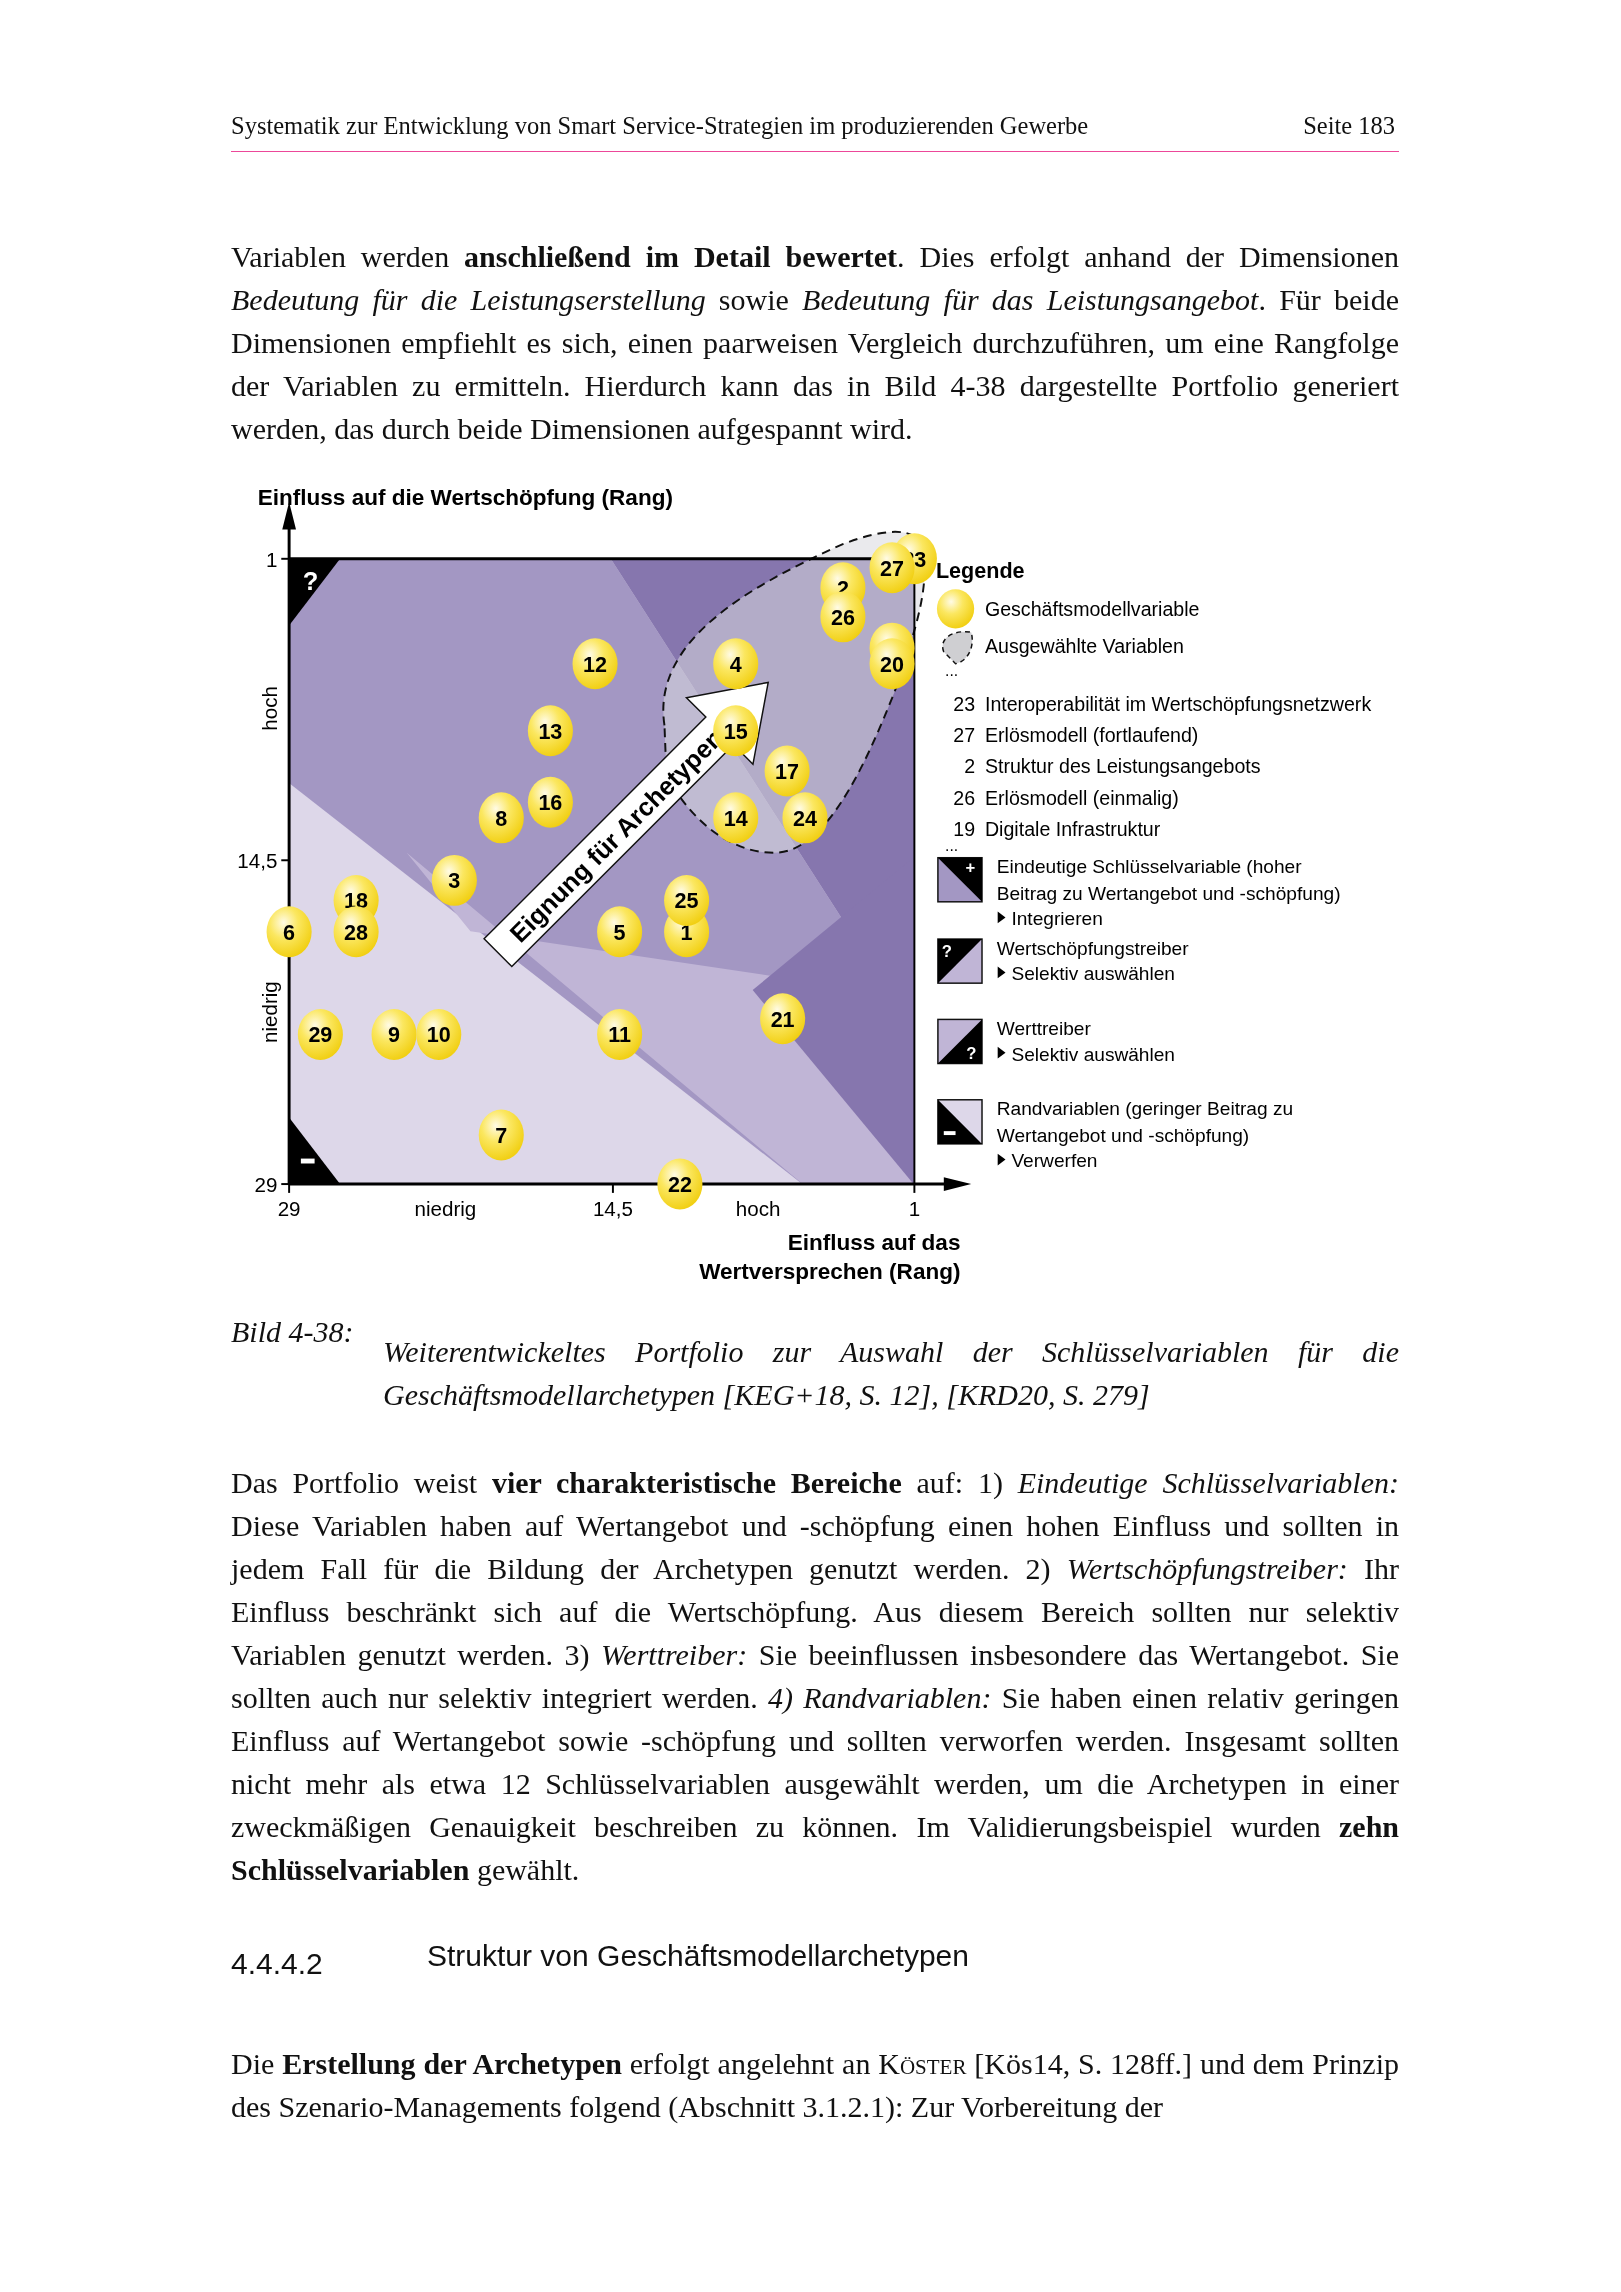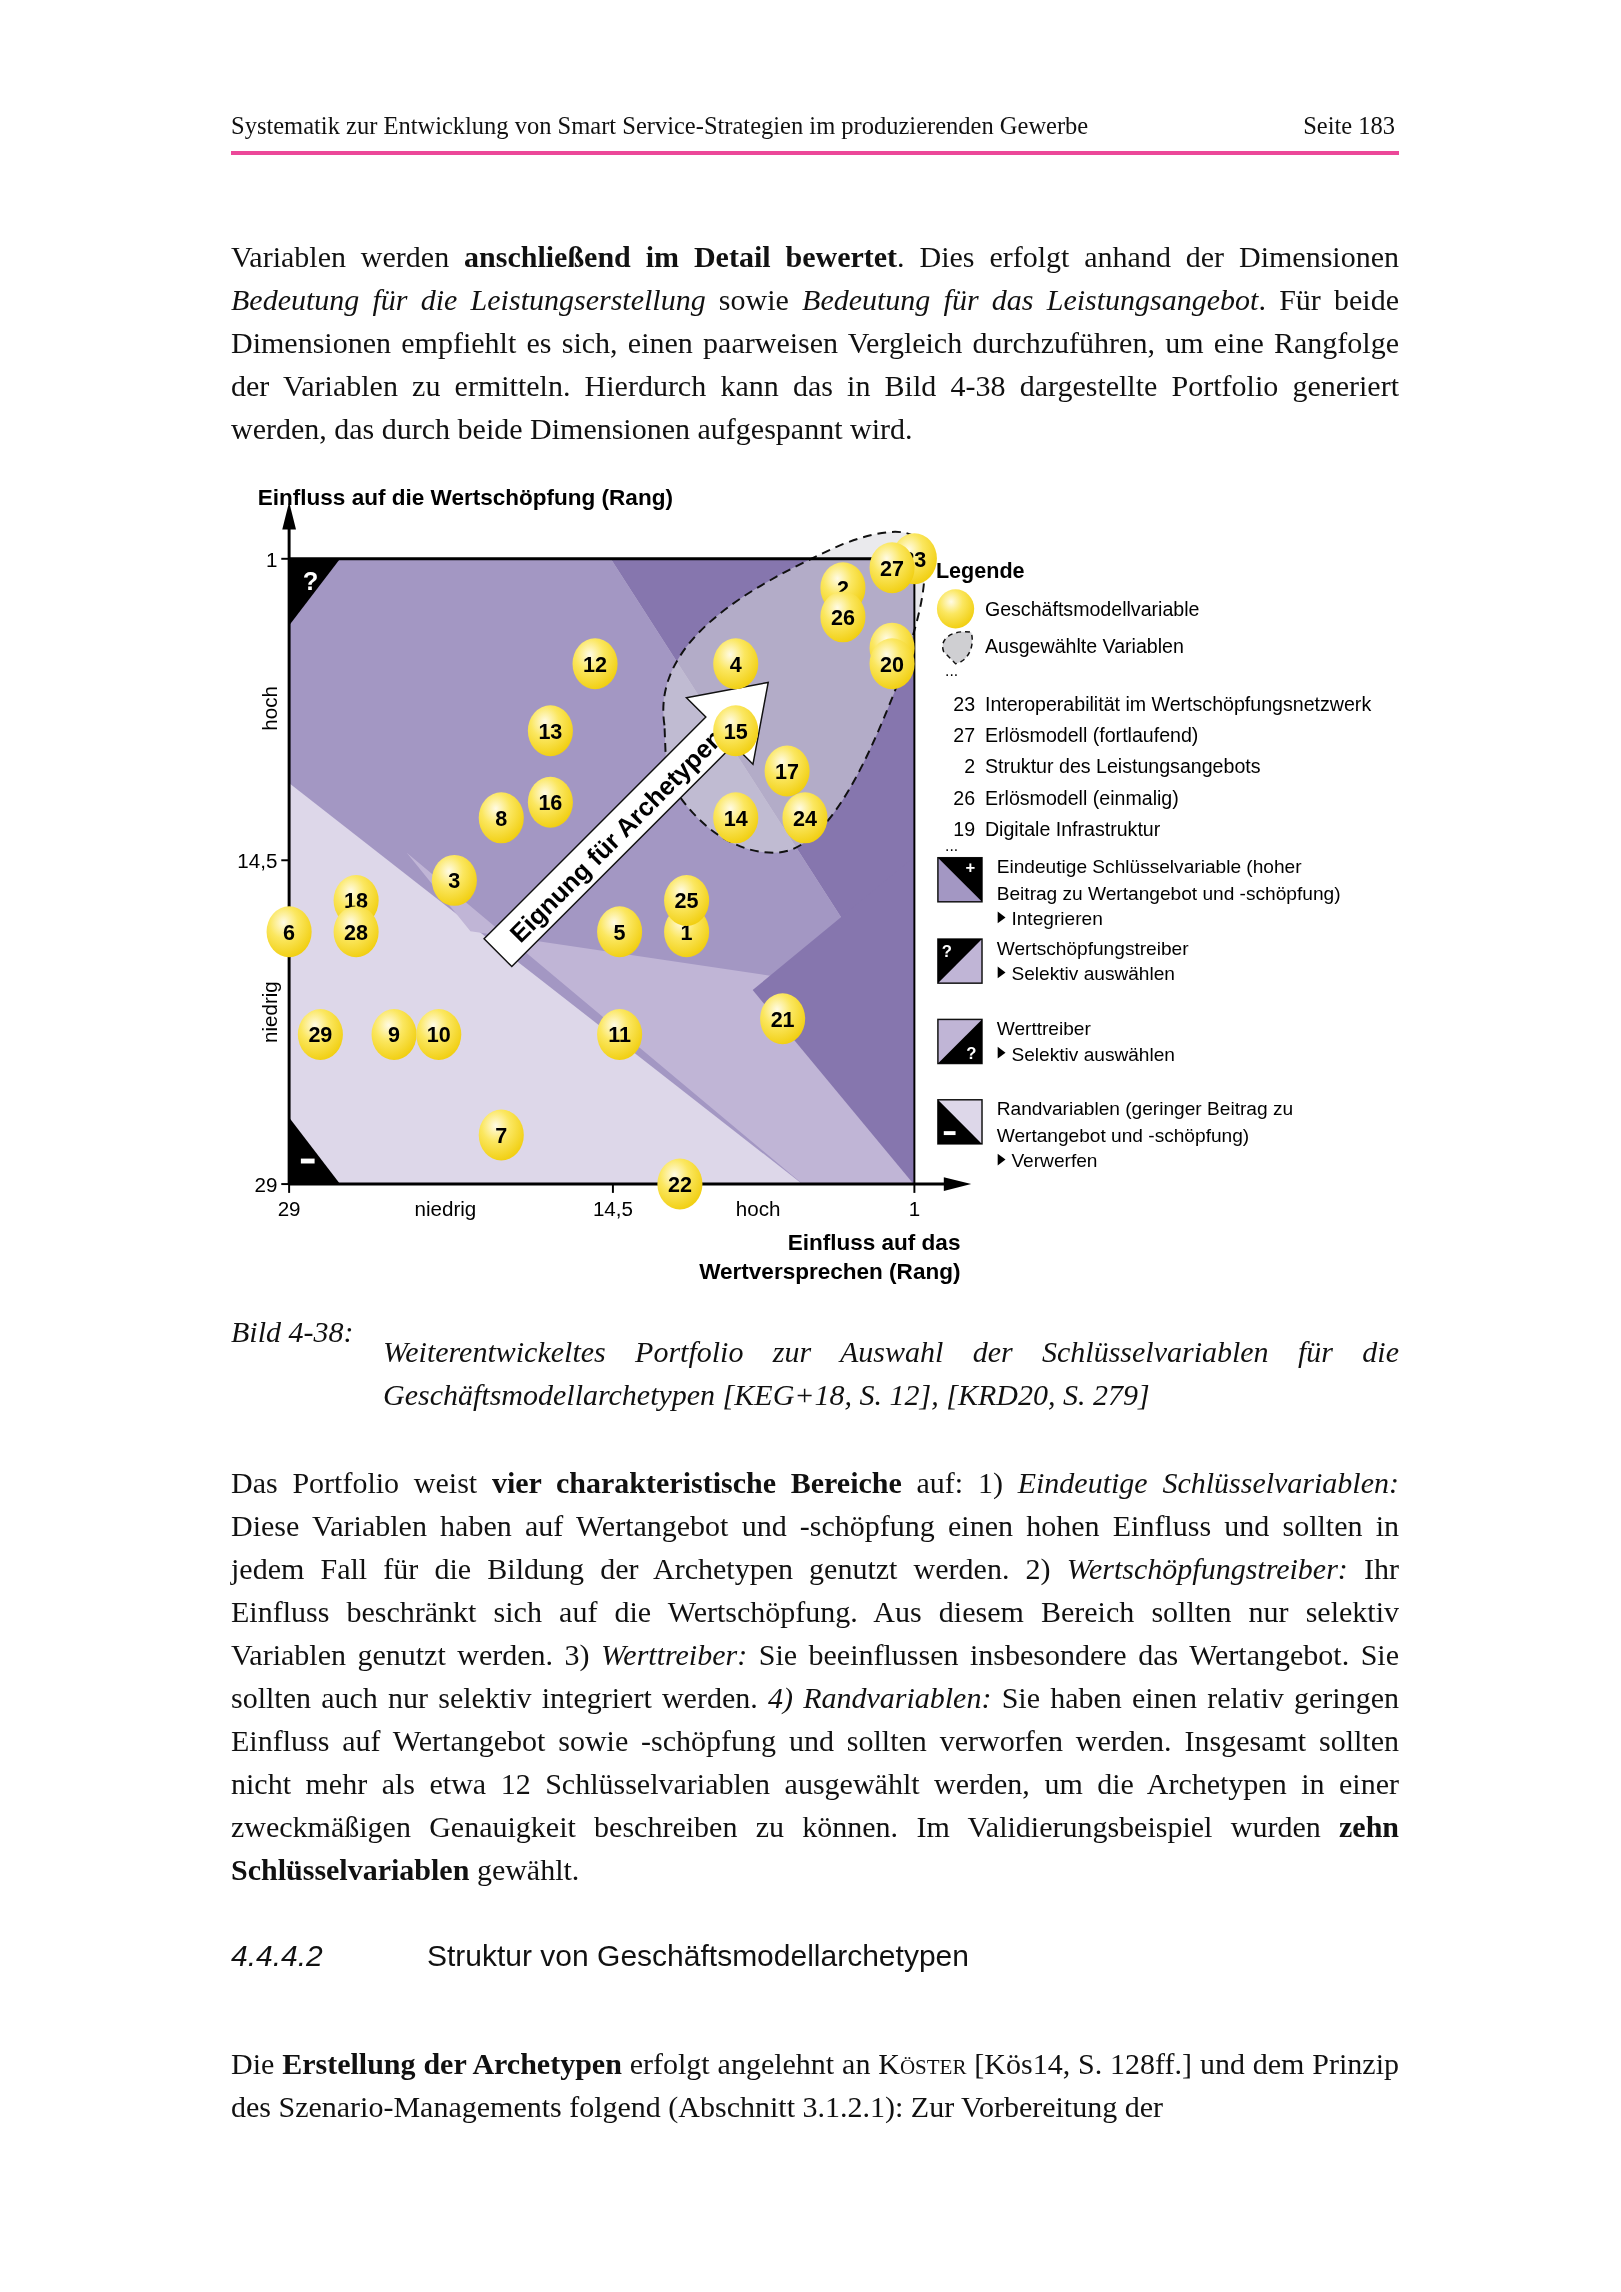--- a/index.html
+++ b/index.html
@@ -1,35 +1,35 @@
 <!DOCTYPE html>
 <html><head>
 <meta charset="utf-8">
 <style>
   html, body { margin: 0; padding: 0; background: #ffffff; }
   body { width: 1621px; height: 2293px; position: relative; overflow: hidden;
          font-family: "Liberation Serif", "DejaVu Serif", serif; color: #111; }
   .header { position: absolute; left: 231px; top: 108px; width: 1168px; height: 43px;
-            border-bottom: 4px solid #ec4899; font-size: 24.5px; }
+            border-bottom: 1px solid #ec4899; font-size: 24.5px; }
   .header .title { position: absolute; left: 0; top: 3.9px; }
   .header .page { position: absolute; right: 3.9px; top: 3.9px; }
   .para { position: absolute; left: 231px; width: 1168px; font-size: 30px; line-height: 43px;
           text-align: justify; }
   .para b { font-weight: bold; }
   .para i { }
   #p1 { top: 235px; }
   #p2 { top: 1461px; }
   #p3 { top: 2004px; margin-top: 38px; }
   .caption { position: absolute; left: 231px; top: 1310px; width: 1168px; font-size: 30px;
              line-height: 43px; font-style: italic; }
   .caption .lab { position: absolute; left: 0; top: 0; }
   .caption .txt { position: absolute; left: 152px; top: 0; width: 1016px; text-align: justify; margin-top: 20px; }
   .section { position: absolute; left: 231px; top: 1939px; font-family: "Liberation Sans", sans-serif;
              font-size: 30px; }
-  .section .num { position: absolute; left: 0; top: 0; font-style: italic; }
+  .section .num { position: absolute; left: 0; top: 8px; }
   .section .ttl { position: absolute; left: 196px; top: 0; white-space: nowrap; }
   .sc { font-variant: small-caps; }
   #chart { position: absolute; left: 0; top: 0; width: 1621px; height: 1294px; }
 </style>
 </head>
 <body>
 
 <div class="header">
   <span class="title">Systematik zur Entwicklung von Smart Service-Strategien im produzierenden Gewerbe</span>
   <span class="page">Seite 183</span>

